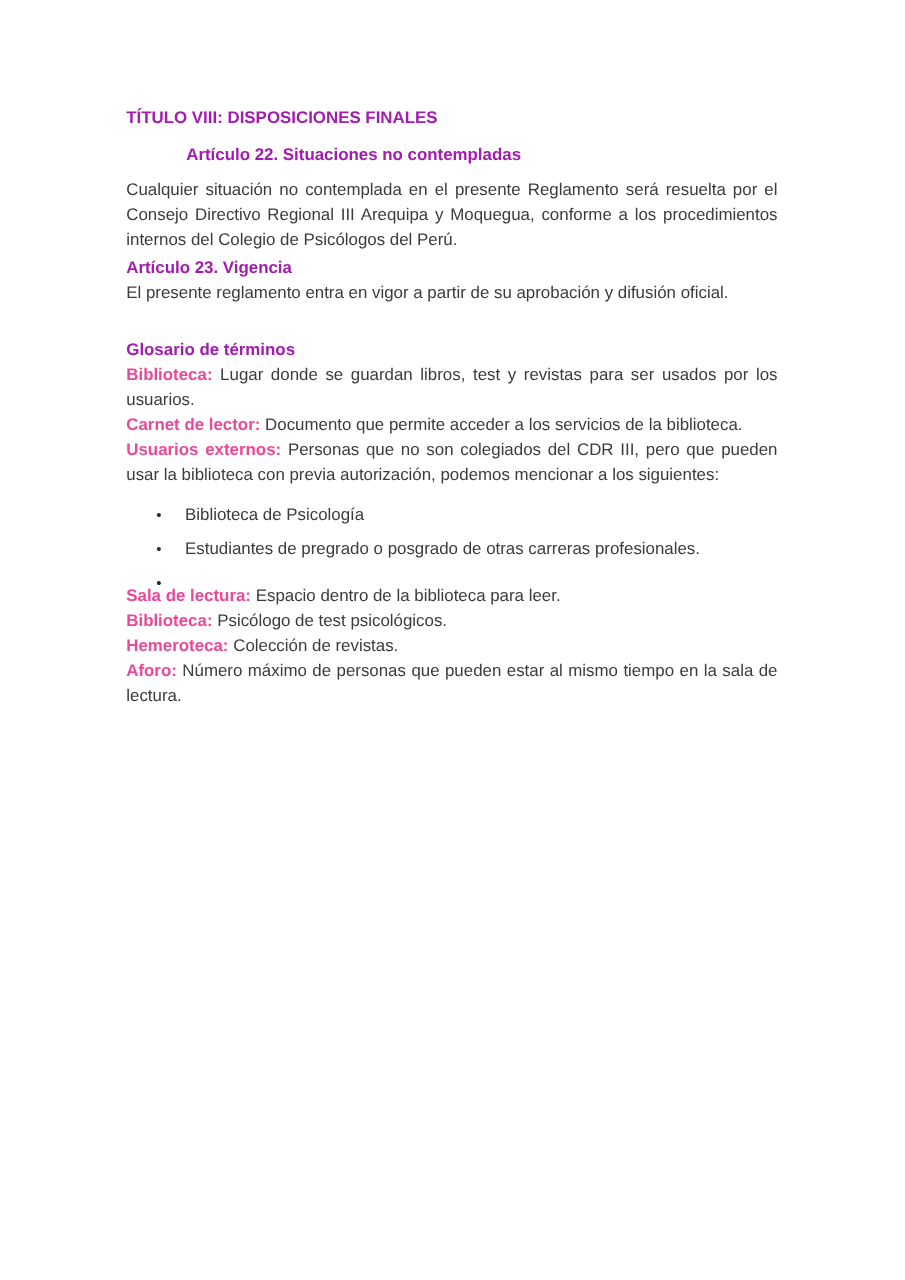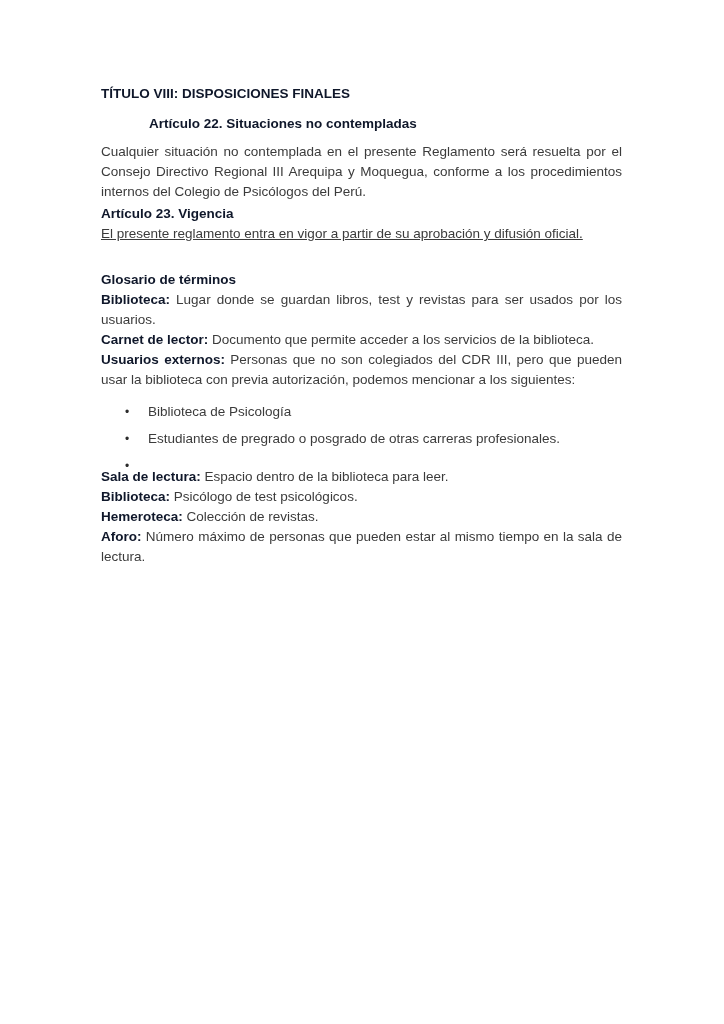--- a/index.html
+++ b/index.html
@@ -14,51 +14,50 @@
     background: #ffffff;
     box-sizing: border-box;
     padding: 84px 102px 0 101px;
     font-family: "Liberation Sans", "DejaVu Sans", sans-serif;
     color: #3b3b3b;
     font-size: 13.5px;
     line-height: 20px;
     overflow: hidden;
   }
   .h-navy {
-    color: #0f172a;
+    color: #a21caf;
     font-weight: bold;
     font-size: 13.5px;
     line-height: 20px;
     margin: 0;
   }
   .title {
     margin-bottom: 10px;
   }
   .art-heading {
     margin-bottom: 8px;
     margin-left: 48px;
   }
   .para {
     margin: 0 0 2px 0;
     text-align: justify;
   }
   .para-tight {
     margin: 0;
     text-align: justify;
-    text-decoration: underline;
   }
   .gap-lg {
     margin-bottom: 26px;
   }
   .entry {
     margin: 0;
     text-align: justify;
   }
   .entry b, .para b {
-    color: #0f172a;
+    color: #ec4899;
     font-weight: bold;
   }
   ul.bullets {
     list-style: none;
     margin: 12px 0 18px 0;
     padding: 0;
   }
   ul.bullets li {
     position: relative;
     padding-left: 47px;

